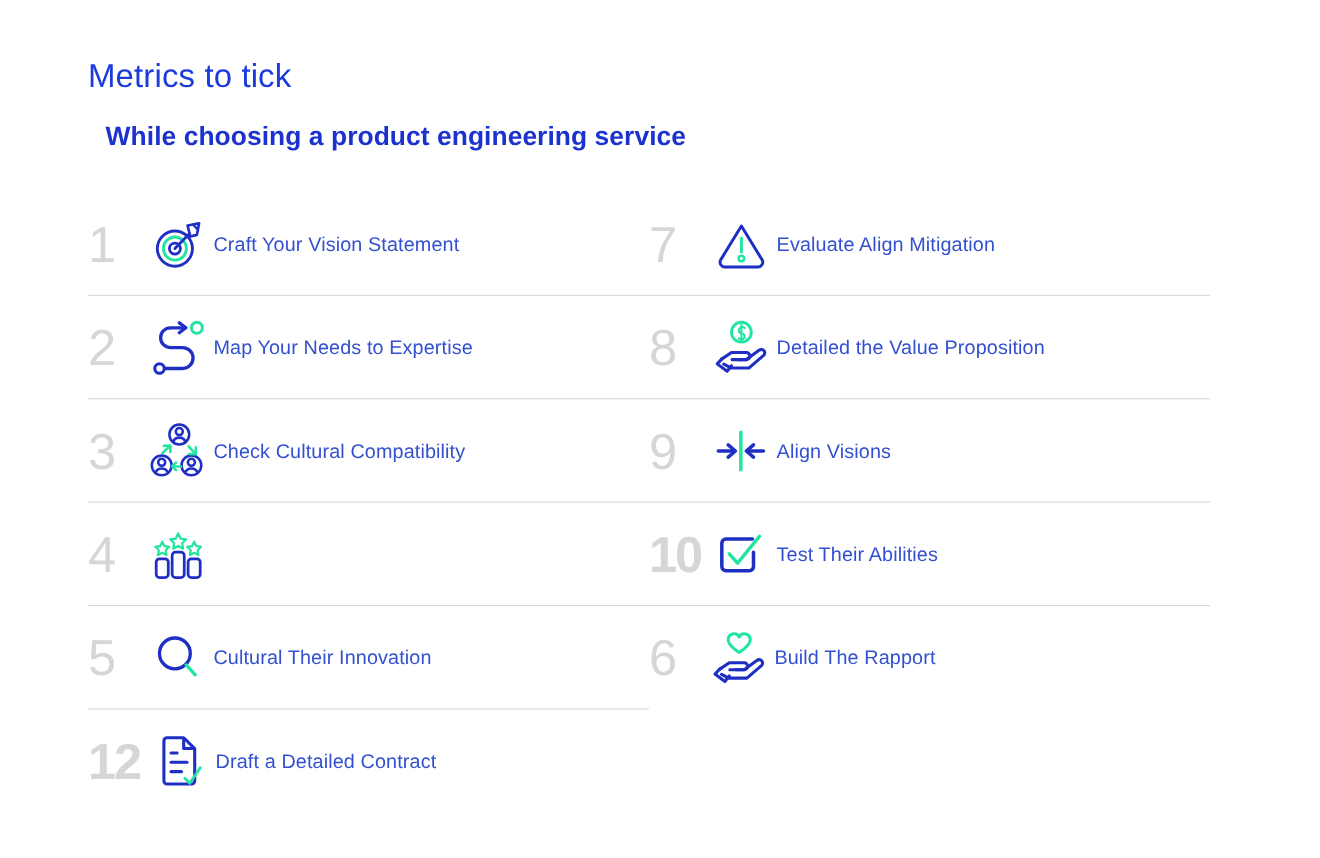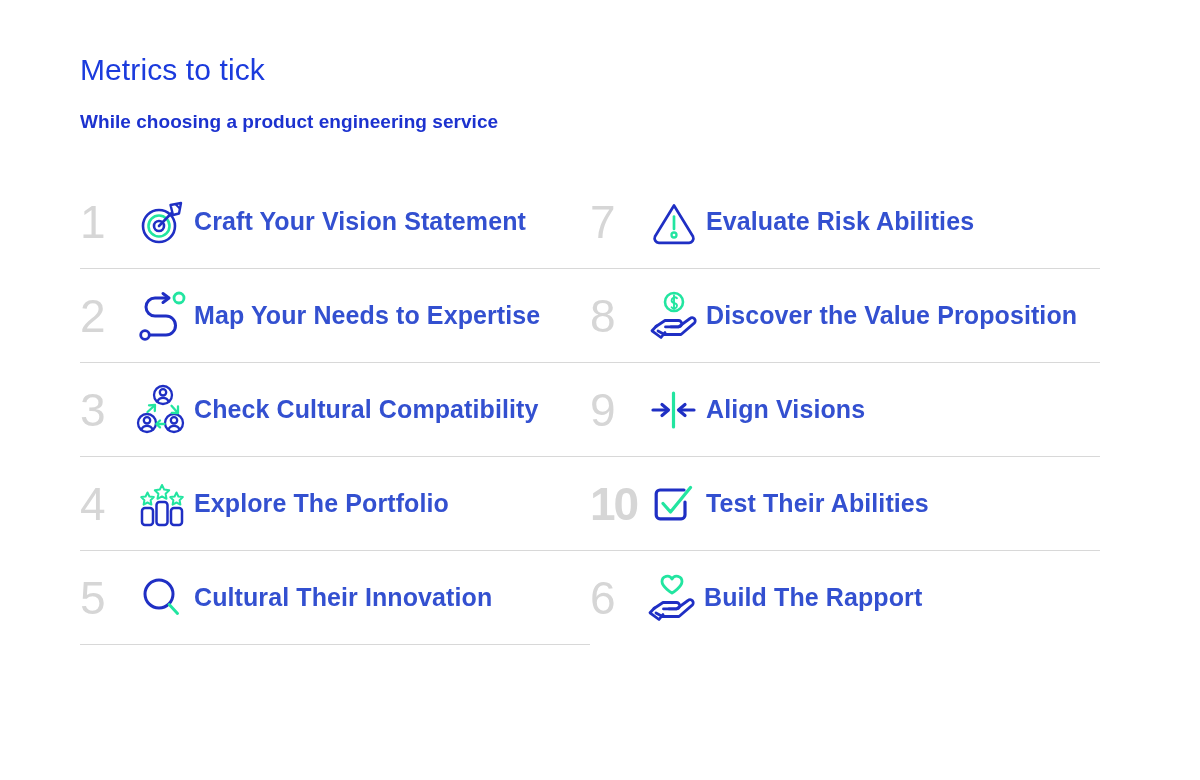--- a/index.html
+++ b/index.html
@@ -33,23 +33,23 @@
   .title {
     font-size: 30px;
     font-weight: 400;
     color: #1b3bdd;
     letter-spacing: 0.1px;
     line-height: 1.2;
     margin: 0;
     white-space: nowrap;
   }
   .subtitle {
-    margin: 0;
+    margin: 16px;
     margin-top: 23px;
-    font-size: 19px;
+    font-size: 24px;
     font-weight: 700;
     color: #1c32cf;
     letter-spacing: 0.05px;
     line-height: 1.2;
     white-space: nowrap;
   }
 
   
   .grid {
     position: absolute;
@@ -99,23 +99,23 @@
     height: 52px;
     display: flex;
     align-items: center;
     justify-content: center;
     margin-right: 6px;
   }
   .icon svg { display: block; overflow: visible; }
 
   .label {
     flex: 1 1 auto;
-    font-size: 25px;
+    font-size: 18px;
     color: #3350d0;
-    font-weight: 700;
+    font-weight: 400;
     letter-spacing: 0.1px;
     line-height: 1.25;
     white-space: nowrap;
   }
 
   
   .col2 .num { width: 58px; }
 </style>
 </head>
 <body>
@@ -146,21 +146,21 @@
 
     <div class="cell col2">
       <div class="num">7</div>
       <div class="icon">
         <svg width="48" height="48" viewBox="0 0 48 48" fill="none">
           <path d="M24 7.5 L43 38.5 a4.5 4.5 0 0 1 -3.9 6.3 H8.9 A4.5 4.5 0 0 1 5 38.5 Z" stroke="#1f2fc4" stroke-width="2.7" stroke-linejoin="round"></path>
           <path d="M24 18.5 V31" stroke="#22e5a0" stroke-width="2.7" stroke-linecap="round"></path>
           <circle cx="24" cy="37" r="2.5" stroke="#22e5a0" stroke-width="2.3"></circle>
         </svg>
       </div>
-      <div class="label">Evaluate Risk Abilities</div>
+      <div class="label">Evaluate Align Mitigation</div>
     </div>
 
     <div class="cell col1">
       <div class="num">2</div>
       <div class="icon">
         <svg width="52" height="48" viewBox="0 0 52 48" fill="none">
           <path d="M14 43 H30 a9.5 9.5 0 0 0 0 -19 H19 a9 9 0 0 1 0 -18 H32" stroke="#1f2fc4" stroke-width="3" stroke-linecap="round" stroke-linejoin="round"></path>
           <path d="M27 1.5 L33 6 L27 10.5" stroke="#1f2fc4" stroke-width="3" stroke-linecap="round" stroke-linejoin="round" fill="none"></path>
           <circle cx="9" cy="43" r="4.3" stroke="#1f2fc4" stroke-width="2.8"></circle>
           <circle cx="43" cy="6" r="5" stroke="#22e5a0" stroke-width="2.8"></circle>
@@ -174,21 +174,21 @@
       <div class="icon">
         <svg width="52" height="50" viewBox="0 0 52 50" fill="none">
           <circle cx="26" cy="11" r="9" stroke="#22e5a0" stroke-width="2.6"></circle>
           <path d="M29 7.2 a3.2 3.2 0 0 0 -5.4 2.3 c0 1.6 1.5 2.3 2.8 2.7 c1.3 .4 2.6 1 2.6 2.5 a3 3 0 0 1 -5.4 1.6" stroke="#22e5a0" stroke-width="1.9" stroke-linecap="round"></path>
           <path d="M26 4.2 V17.9" stroke="#22e5a0" stroke-width="1.9" stroke-linecap="round"></path>
           <path d="M8 35.5 L17 29.5 h13.5 a3.2 3.2 0 0 1 0 6.4 H23" stroke="#1f2fc4" stroke-width="2.8" stroke-linecap="round" stroke-linejoin="round"></path>
           <path d="M17.5 35.9 h13 L42 27.5 a3.1 3.1 0 0 1 4.2 4.6 L33 43.5 H16.5 L10 40" stroke="#1f2fc4" stroke-width="2.8" stroke-linecap="round" stroke-linejoin="round"></path>
           <path d="M8.5 35 L4 39.8 L13 46.5 L17 41.5" stroke="#1f2fc4" stroke-width="2.8" stroke-linecap="round" stroke-linejoin="round"></path>
         </svg>
       </div>
-      <div class="label">Discover the Value Proposition</div>
+      <div class="label">Detailed the Value Proposition</div>
     </div>
 
     <div class="cell col1">
       <div class="num">3</div>
       <div class="icon">
         <svg width="52" height="52" viewBox="0 0 52 52" fill="none">
           <g stroke="#1f2fc4" stroke-width="2.3">
             <circle cx="27" cy="11" r="9"></circle>
             <circle cx="27" cy="8.3" r="3.2"></circle>
             <path d="M21.3 17.6 a6.2 6.2 0 0 1 11.4 0" fill="none" stroke-linecap="round"></path>
@@ -239,21 +239,20 @@
             <rect x="19.5" y="23" width="11" height="23" rx="3"></rect>
             <rect x="34" y="29" width="11" height="17" rx="3"></rect>
           </g>
           <g stroke="#22e5a0" stroke-width="2" stroke-linejoin="round" fill="none">
             <path d="M25 6 L27.2 10.6 L32.2 11.3 L28.6 14.8 L29.5 19.8 L25 17.4 L20.5 19.8 L21.4 14.8 L17.8 11.3 L22.8 10.6 Z"></path>
             <path d="M10.5 13.5 L12.4 17.5 L16.8 18.1 L13.6 21.2 L14.4 25.6 L10.5 23.5 L6.6 25.6 L7.4 21.2 L4.2 18.1 L8.6 17.5 Z"></path>
             <path d="M39.5 13.5 L41.4 17.5 L45.8 18.1 L42.6 21.2 L43.4 25.6 L39.5 23.5 L35.6 25.6 L36.4 21.2 L33.2 18.1 L37.6 17.5 Z"></path>
           </g>
         </svg>
       </div>
-      <div class="label">Explore The Portfolio</div>
     </div>
 
     <div class="cell col2">
       <div class="num wide">10</div>
       <div class="icon">
         <svg width="48" height="44" viewBox="0 0 48 44" fill="none">
           <path d="M34 8 H10 a3.8 3.8 0 0 0 -3.8 3.8 V33 a3.8 3.8 0 0 0 3.8 3.8 H31.2 A3.8 3.8 0 0 0 35 33 V20" stroke="#1f2fc4" stroke-width="3.2" stroke-linecap="round" stroke-linejoin="round"></path>
           <path d="M13 21.5 L20.5 30 L40.5 5.5" stroke="#22e5a0" stroke-width="3.2" stroke-linecap="round" stroke-linejoin="round" fill="none"></path>
         </svg>
       </div>
@@ -278,15 +277,29 @@
         <svg width="52" height="50" viewBox="0 0 52 50" fill="none">
           <path d="M26 20 C26 20 16 14.2 16 8.6 A5.3 5.3 0 0 1 26 6.1 A5.3 5.3 0 0 1 36 8.6 C36 14.2 26 20 26 20 Z" stroke="#22e5a0" stroke-width="2.8" stroke-linejoin="round" fill="none"></path>
           <path d="M8 35.5 L17 29.5 h13.5 a3.2 3.2 0 0 1 0 6.4 H23" stroke="#1f2fc4" stroke-width="2.8" stroke-linecap="round" stroke-linejoin="round"></path>
           <path d="M17.5 35.9 h13 L42 27.5 a3.1 3.1 0 0 1 4.2 4.6 L33 43.5 H16.5 L10 40" stroke="#1f2fc4" stroke-width="2.8" stroke-linecap="round" stroke-linejoin="round"></path>
           <path d="M8.5 35 L4 39.8 L13 46.5 L17 41.5" stroke="#1f2fc4" stroke-width="2.8" stroke-linecap="round" stroke-linejoin="round"></path>
         </svg>
       </div>
       <div class="label">Build The Rapport</div>
     </div>
 
+    <div class="cell col2 no-rule">
+      <div class="num wide">12</div>
+      <div class="icon">
+        <svg width="46" height="50" viewBox="0 0 46 50" fill="none">
+          <path d="M8 6.5 a2.8 2.8 0 0 1 2.8 -2.8 H26 L36 13.5 V43 a2.8 2.8 0 0 1 -2.8 2.8 H10.8 A2.8 2.8 0 0 1 8 43 Z" stroke="#1f2fc4" stroke-width="2.8" stroke-linejoin="round" fill="none"></path>
+          <path d="M26 3.7 V13.5 H36" stroke="#1f2fc4" stroke-width="2.8" stroke-linejoin="round" fill="none"></path>
+          <path d="M14.5 17.5 H20" stroke="#1f2fc4" stroke-width="2.8" stroke-linecap="round"></path>
+          <path d="M14.5 26 H29" stroke="#1f2fc4" stroke-width="2.8" stroke-linecap="round"></path>
+          <path d="M14.5 34.5 H24" stroke="#1f2fc4" stroke-width="2.8" stroke-linecap="round"></path>
+          <path d="M27 40.5 L31.5 45 L41 31" stroke="#22e5a0" stroke-width="2.6" stroke-linecap="round" stroke-linejoin="round" fill="none"></path>
+        </svg>
+      </div>
+      <div class="label">Draft a Detailed Contract</div>
+    </div>
 
   </div>
 </div>
 
 </body></html>

